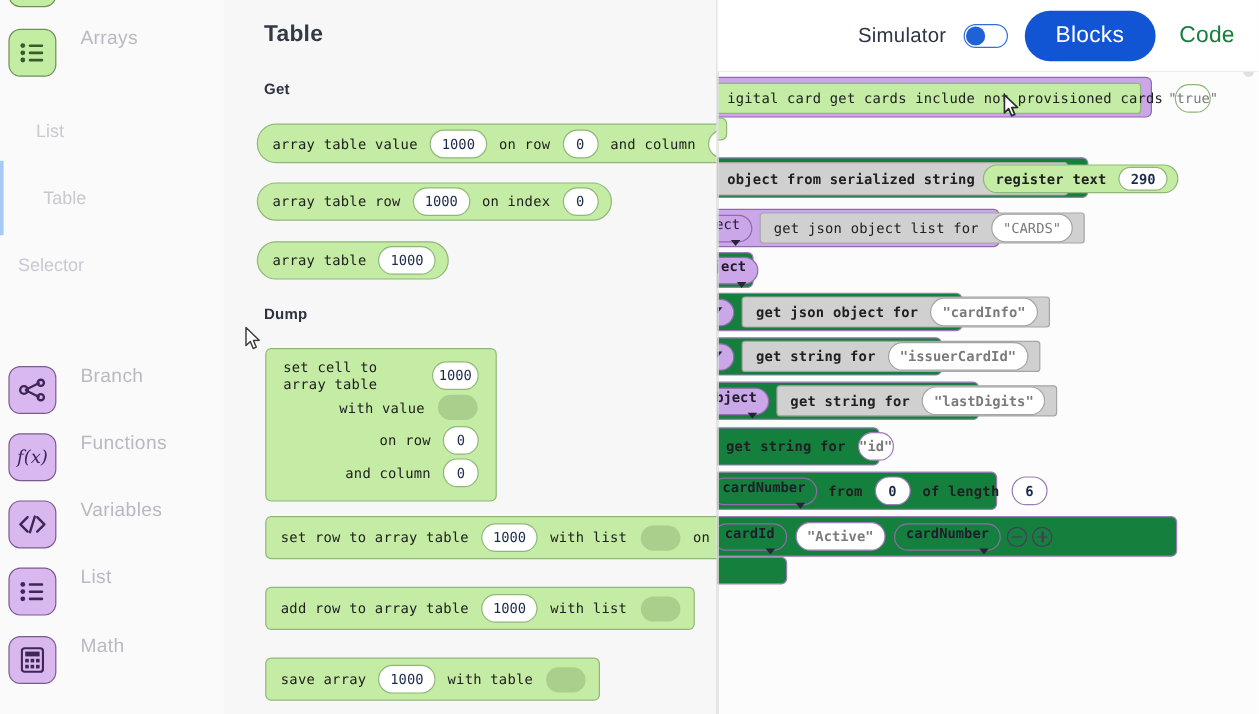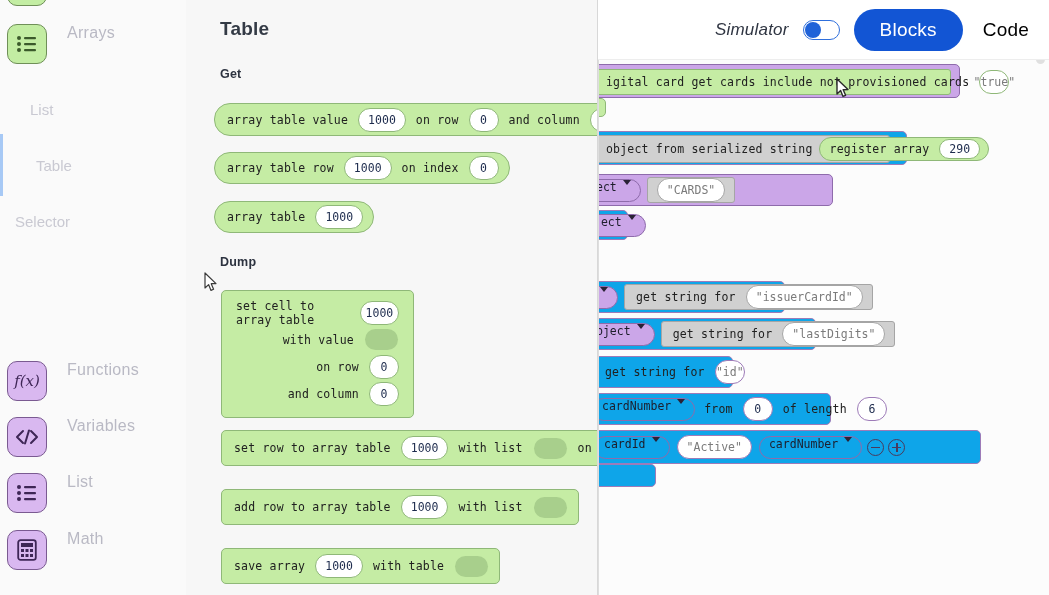--- a/index.html
+++ b/index.html
@@ -87,21 +87,21 @@
     display:flex; align-items:center;
     white-space:nowrap;
   }
   .blk-green {
     background:#c5eca4; border:1.3px solid #8fb878;
   }
   .blk-purple {
     background:#cba6e8; border:1.3px solid #8e6bab;
   }
   .blk-purple-lite {
-    background:#0ea5e9; border:1.3px solid #9d7bb8;
+    background:#15803d; border:1.3px solid #9d7bb8;font-weight:bold;
   }
   .blk-grey {
     background:#d0d0d0; border:1.3px solid #a5a5a5;
   }
   .round { border-radius:16px; }
   .stmt  { border-radius:5px; }
 
   .txt { padding:0 6px; letter-spacing:.2px; }
 
   
@@ -120,24 +120,25 @@
   
   .socket {
     width:33px; height:21px; border-radius:11px;
     background:#a8cf8c; margin:0 5px;
   }
 
   
   .dd {
     background:transparent; border:1.2px solid #8e6bab;
     border-radius:13px; height:23px;
-    display:flex; align-items:flex-start; gap:6px;
+    display:flex; align-items:flex-end; gap:6px;
     padding:0 9px; margin:0 3px;
     font-family:"DejaVu Sans Mono", monospace; font-size:11.5px;
     color:#1d1d2b;
+    flex-direction:column;
   }
   .caret {
     width:0;height:0;border-left:4px solid transparent;
     border-right:4px solid transparent;border-top:5px solid #2a2236;
   }
   .mut-btn {
     width:17px;height:17px;border-radius:50%;
     border:1.4px solid #4a3a5c; margin:0 2px;
     position:relative; background:transparent;
   }
@@ -165,36 +166,36 @@
     background:#fcfcfc; overflow:hidden;
   }
   .ws-canvas { position:absolute; left:0; top:0; width:451px; height:595px; }
 
   .topbar {
     position:absolute; left:598px; top:0; width:451px; height:60px;
     background:#ffffff; border-bottom:1px solid #ededed;
     display:flex; align-items:center; justify-content:flex-end;
     padding-right:14px; gap:14px; z-index:30;
   }
-  .sim-label { font-size:17px; color:#2f3542; letter-spacing:.2px;font-style:italic; }
+  .sim-label { font-size:17px; color:#2f3542; letter-spacing:.2px; }
   .toggle {
     width:37px; height:20px; border-radius:11px;
     border:1.6px solid #2f6fdc; background:#ffffff;
     position:relative; flex:0 0 auto;
   }
   .toggle .knob {
     position:absolute; left:1px; top:1px;
     width:16px;height:16px;border-radius:50%;background:#1f62d8;
   }
   .btn-blocks {
     background:#1255d4; color:#ffffff;
     border-radius:22px; padding:10px 26px;
     font-size:19px; letter-spacing:.2px;
   }
-  .btn-code { font-size:19px; color:#000000; padding:0 6px; letter-spacing:.2px; }
+  .btn-code { font-size:19px; color:#15803d; padding:0 6px; letter-spacing:.2px; }
 
   
   .ws-scroll {
     position:absolute; right:4px; top:22px; width:9px; height:42px;
     background:#e0e0e0; border-radius:5px; z-index:25;
   }
   
   .ws-edge {
     position:absolute; left:598px; top:0; width:1px; height:595px;
     background:#dedede; z-index:28;
@@ -247,20 +248,32 @@
       <span class="sub-label" style="margin-left:30px">List</span>
     </div>
     <div class="sub-row" style="top:145px">
       <span class="sub-label" style="margin-left:36px">Table</span>
     </div>
     <div class="sub-row" style="top:201px">
       <span class="sub-label" style="margin-left:15px">Selector</span>
     </div>
 
 
+    <div class="cat-row" style="top:305px">
+      <div class="cat-icon purple">
+        <svg width="26" height="22" viewBox="0 0 26 22">
+          <line x1="7" y1="11" x2="19" y2="5" stroke="#3e2656" stroke-width="1.8"></line>
+          <line x1="7" y1="11" x2="19" y2="17" stroke="#3e2656" stroke-width="1.8"></line>
+          <circle cx="6" cy="11" r="3.2" fill="none" stroke="#3e2656" stroke-width="2"></circle>
+          <circle cx="20" cy="5" r="2.6" fill="none" stroke="#3e2656" stroke-width="2"></circle>
+          <circle cx="20" cy="17" r="2.6" fill="none" stroke="#3e2656" stroke-width="2"></circle>
+        </svg>
+      </div>
+      <span class="cat-label">Branch</span>
+    </div>
 
     <div class="cat-row" style="top:361px">
       <div class="cat-icon purple">
         <span style="font-family:'DejaVu Serif',serif;font-size:15px;color:#3e2656;font-style:italic;">f(x)</span>
       </div>
       <span class="cat-label">Functions</span>
     </div>
 
     <div class="cat-row" style="top:417px">
       <div class="cat-icon purple">
@@ -393,43 +406,54 @@
           <span class="field str">"true"</span>
         </div>
       </div>
 
       <div class="blk blk-green stmt" style="left:-6px; top:98px; height:19px; width:14px;"></div>
 
       <div class="blk blk-purple-lite stmt" style="left:-6px; top:131px; height:34px; width:315px; padding:0;">
         <div class="blk blk-grey" style="position:absolute; left:0; top:3px; height:28px; width:297px; border-radius:3px; padding:0 6px;">
           <span class="txt">object from serialized string</span>
           <span class="blk blk-green round" style="position:relative; height:24px; padding:0 4px;">
-            <span class="txt">register array</span>
+            <span class="txt">register text</span>
             <span class="field" style="height:20px;">290</span>
           </span>
         </div>
       </div>
 
       <div class="blk blk-purple stmt" style="left:-22px; top:174px; height:32px; width:257px; padding:0 6px;">
         <span class="dd" style="background:#cba6e8;">
           <span>ect</span>
           <i class="caret"></i>
         </span>
         <span class="blk blk-grey" style="position:relative;height:26px;border-radius:3px;padding:0 5px;margin-left:3px;">
+          <span class="txt">get json object list for</span>
           <span class="field g str">"CARDS"</span>
         </span>
       </div>
 
       <div class="blk blk-purple-lite stmt" style="left:-22px; top:210px; height:30px; width:52px; padding:0 4px;">
         <span class="dd" style="background:#cba6e8;">
           <span>ject</span>
           <i class="caret"></i>
         </span>
       </div>
 
+      <div class="blk blk-purple-lite stmt" style="left:-24px; top:244px; height:32px; width:228px; padding:0 6px;">
+        <span class="dd" style="background:#cba6e8;">
+          <span></span>
+          <i class="caret"></i>
+        </span>
+        <span class="blk blk-grey" style="position:relative;height:26px;border-radius:3px;padding:0 5px;margin-left:3px;">
+          <span class="txt">get json object for</span>
+          <span class="field g str">"cardInfo"</span>
+        </span>
+      </div>
 
       <div class="blk blk-purple-lite stmt" style="left:-24px; top:281px; height:32px; width:211px; padding:0 6px;">
         <span class="dd" style="background:#cba6e8;">
           <span></span>
           <i class="caret"></i>
         </span>
         <span class="blk blk-grey" style="position:relative;height:26px;border-radius:3px;padding:0 5px;margin-left:3px;">
           <span class="txt">get string for</span>
           <span class="field g str">"issuerCardId"</span>
         </span>

